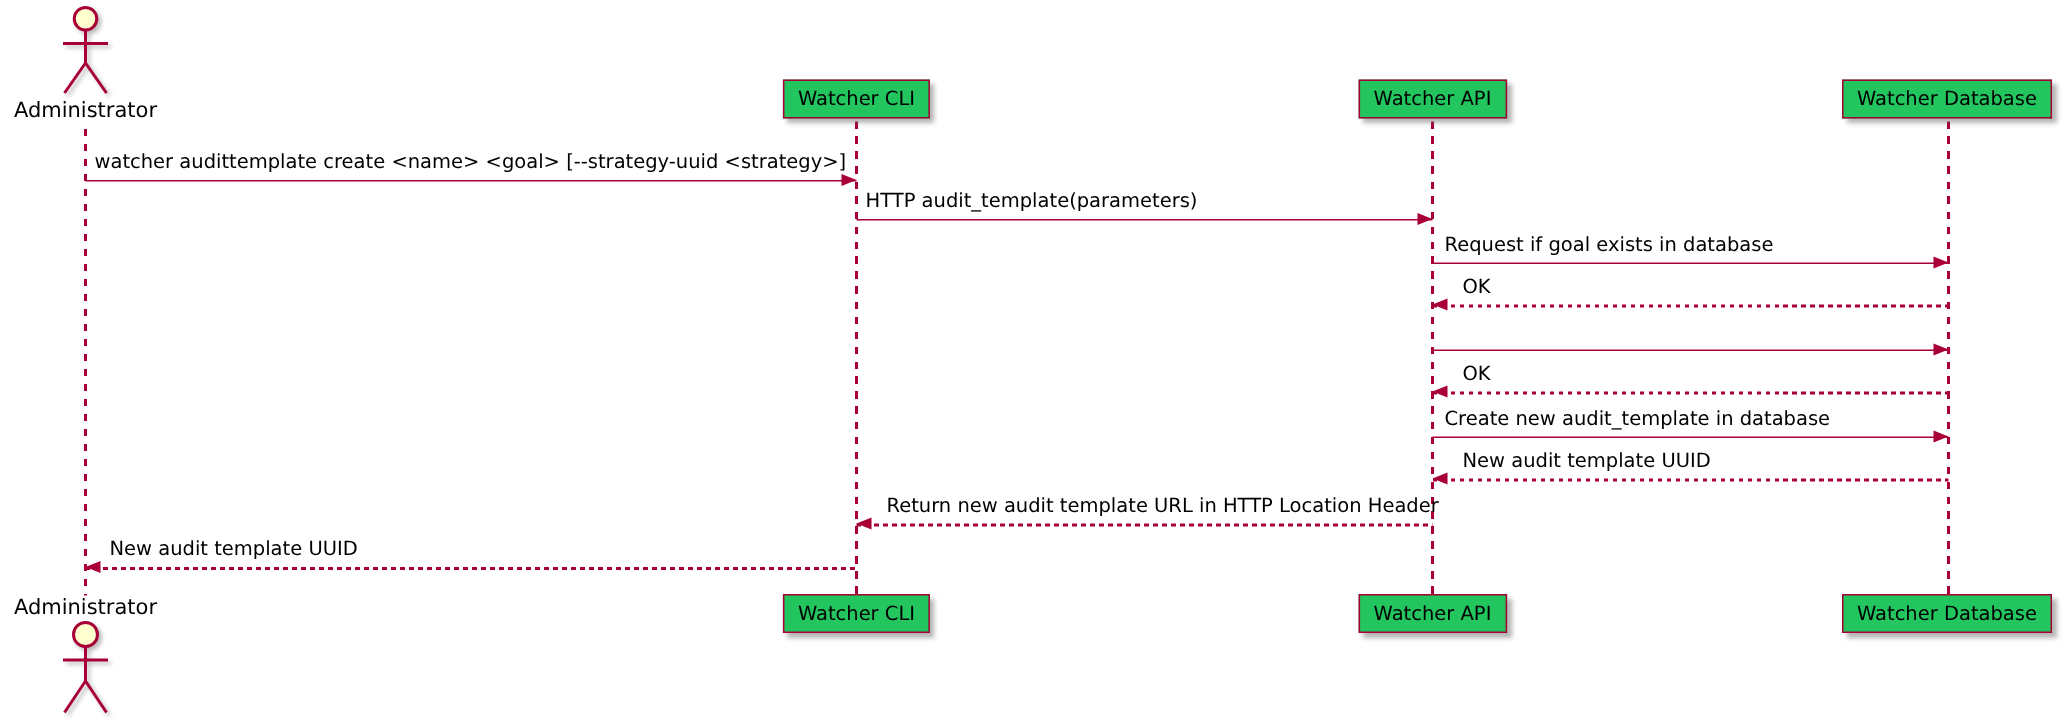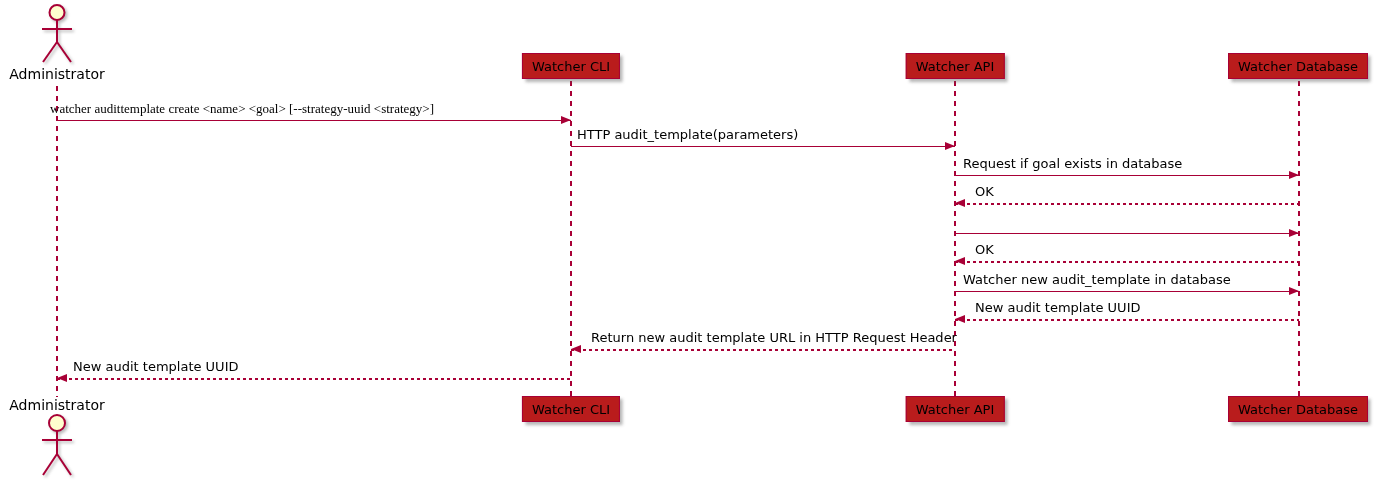--- a/index.html
+++ b/index.html
@@ -7,21 +7,21 @@
     position:relative;
     width:1379px;height:483px;
     background:#ffffff;
     font-family:"DejaVu Sans","Liberation Sans",sans-serif;
     color:#000;
     overflow:hidden;
   }
   .pbox{
     position:absolute;
     transform:translateX(-50%);
-    background:#b91c1c;
+    background:#22c55e;
     border:1.5px solid #A80036;
     padding:5px 9px 4px 9px;
     font-size:13px;
     line-height:15px;
     white-space:nowrap;
     box-shadow:3px 3px 3px rgba(90,90,90,0.45);
   }
   .actor-label{
     position:absolute;
     transform:translateX(-50%);
@@ -80,21 +80,21 @@
     <line x1="10" y1="26" x2="40" y2="26" stroke="#A80036" stroke-width="2"></line>
     <line x1="25" y1="39" x2="11" y2="59" stroke="#A80036" stroke-width="2"></line>
     <line x1="25" y1="39" x2="39" y2="59" stroke="#A80036" stroke-width="2"></line>
   </svg>
   <div class="actor-label" style="left:57px;top:67px;">Administrator</div>
 
   <div class="pbox" style="left:571px;top:53px;">Watcher CLI</div>
   <div class="pbox" style="left:955px;top:53px;">Watcher API</div>
   <div class="pbox" style="left:1298px;top:53px;">Watcher Database</div>
 
-  <div class="msg-label" style="left:50px;top:101px;font-family:Liberation Serif, serif;">watcher audittemplate create &lt;name&gt; &lt;goal&gt; [--strategy-uuid &lt;strategy&gt;]</div>
+  <div class="msg-label" style="left:63px;top:101px;">watcher audittemplate create &lt;name&gt; &lt;goal&gt; [--strategy-uuid &lt;strategy&gt;]</div>
   <div class="line-solid" style="left:57px;top:120px;width:514px;"></div>
   <div class="arrow-r" style="left:561px;top:116px;"></div>
 
   <div class="msg-label" style="left:577px;top:127px;">HTTP audit_template(parameters)</div>
   <div class="line-solid" style="left:571px;top:146px;width:384px;"></div>
   <div class="arrow-r" style="left:945px;top:142px;"></div>
 
   <div class="msg-label" style="left:963px;top:156px;text-align:center;">Request if goal exists in database</div>
   <div class="line-solid" style="left:955px;top:175px;width:344px;"></div>
   <div class="arrow-r" style="left:1289px;top:171px;"></div>
@@ -103,29 +103,29 @@
   <div class="line-dashed" style="left:955px;top:203px;width:344px;"></div>
   <div class="arrow-l" style="left:955px;top:199px;"></div>
 
   <div class="line-solid" style="left:955px;top:233px;width:344px;"></div>
   <div class="arrow-r" style="left:1289px;top:229px;"></div>
 
   <div class="msg-label" style="left:975px;top:242px;">OK</div>
   <div class="line-dashed" style="left:955px;top:261px;width:344px;"></div>
   <div class="arrow-l" style="left:955px;top:257px;"></div>
 
-  <div class="msg-label" style="left:963px;top:272px;">Watcher new audit_template in database</div>
+  <div class="msg-label" style="left:963px;top:272px;">Create new audit_template in database</div>
   <div class="line-solid" style="left:955px;top:291px;width:344px;"></div>
   <div class="arrow-r" style="left:1289px;top:287px;"></div>
 
   <div class="msg-label" style="left:975px;top:300px;">New audit template UUID</div>
   <div class="line-dashed" style="left:955px;top:319px;width:344px;"></div>
   <div class="arrow-l" style="left:955px;top:315px;"></div>
 
-  <div class="msg-label" style="left:591px;top:330px;">Return new audit template URL in HTTP Request Header</div>
+  <div class="msg-label" style="left:591px;top:330px;">Return new audit template URL in HTTP Location Header</div>
   <div class="line-dashed" style="left:571px;top:349px;width:384px;"></div>
   <div class="arrow-l" style="left:571px;top:345px;"></div>
 
   <div class="msg-label" style="left:73px;top:359px;">New audit template UUID</div>
   <div class="line-dashed" style="left:57px;top:378px;width:514px;"></div>
   <div class="arrow-l" style="left:57px;top:374px;"></div>
 
   <div class="pbox" style="left:571px;top:396px;">Watcher CLI</div>
   <div class="pbox" style="left:955px;top:396px;">Watcher API</div>
   <div class="pbox" style="left:1298px;top:396px;">Watcher Database</div>

